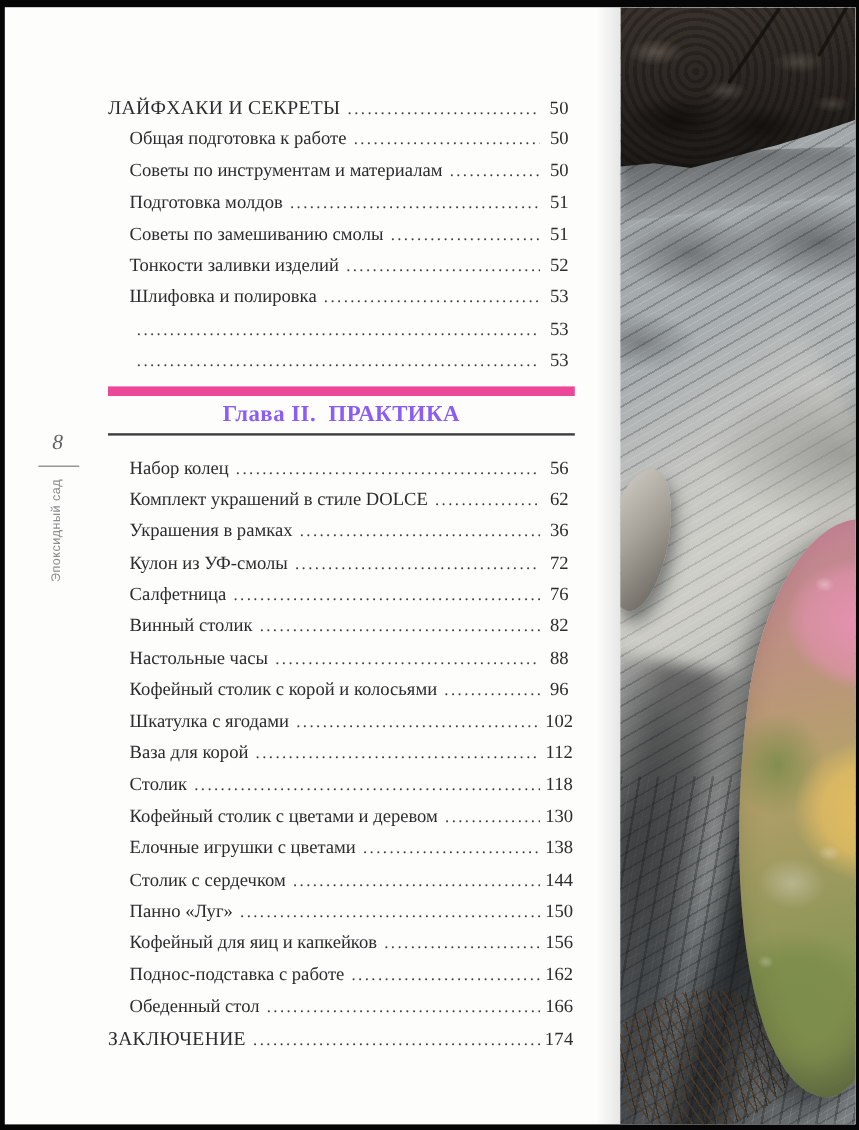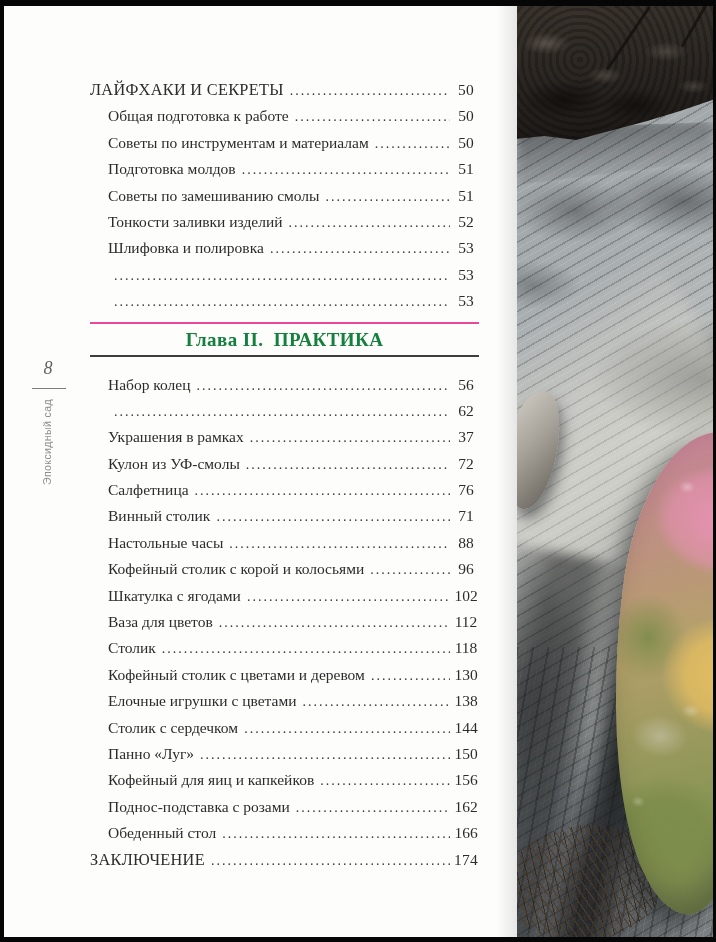--- a/index.html
+++ b/index.html
@@ -20,23 +20,23 @@
   .toc{position:absolute;left:86px;top:71px;width:389px;color:#2c2c2c;}
   .toc-row{display:flex;align-items:baseline;height:26.4px;line-height:26.4px;font-size:15.5px;}
   .toc-row.top{font-size:16.3px;letter-spacing:.3px;}
   .toc-row.sub{padding-left:18px;}
   .toc-row .t{white-space:nowrap;flex:0 0 auto;}
   .leader{flex:1 1 auto;overflow:hidden;white-space:nowrap;margin:0 3px 0 6px;min-width:14px;
     color:#3c3c3c;font-size:14px;}
   .leader::before{content:"..................................................................................................................................";letter-spacing:2px;}
   .toc-row .p{flex:0 0 auto;min-width:26px;text-align:center;font-size:15.5px;}
 
-  .chapter-heading{margin-top:7px;margin-bottom:15px;border-top:2px solid #ec4899;border-bottom:2px solid #3e3e3e;
+  .chapter-heading{margin-top:7px;margin-bottom:15px;border-top:8px solid #ec4899;border-bottom:2px solid #3e3e3e;
     padding:4px 0 3px;text-align:center;font-weight:bold;font-size:19px;line-height:24px;
-    letter-spacing:.4px;color:#15803d;}
+    letter-spacing:.4px;color:#8b5cf6;}
 
   [data-repeat]{display:block;}
 
   
   .gutter{position:absolute;right:196px;top:0;bottom:0;width:20px;
     background:linear-gradient(to right,rgba(0,0,0,0),rgba(60,62,64,.12));}
 
   
   .photo{position:absolute;right:0;top:0;width:196px;height:931px;overflow:hidden;background-color:#9aa0a3;
     background:
@@ -182,60 +182,61 @@
       <div class="chapter-heading">Глава II.&nbsp; ПРАКТИКА</div>
 
       <div data-repeat="toc.practice_items">
 
       <div class="toc-row sub">
             <span class="t">Набор колец</span>
             <span class="leader"></span>
             <span class="p">56</span>
           </div>
           <div class="toc-row sub">
+            <span class="t">Комплект украшений в стиле DOLCE</span>
             <span class="leader"></span>
             <span class="p">62</span>
           </div>
           <div class="toc-row sub">
             <span class="t">Украшения в рамках</span>
             <span class="leader"></span>
-            <span class="p">37</span>
+            <span class="p">36</span>
           </div>
           <div class="toc-row sub">
             <span class="t">Кулон из УФ-смолы</span>
             <span class="leader"></span>
             <span class="p">72</span>
           </div>
           <div class="toc-row sub">
             <span class="t">Салфетница</span>
             <span class="leader"></span>
             <span class="p">76</span>
           </div>
           <div class="toc-row sub">
             <span class="t">Винный столик</span>
             <span class="leader"></span>
-            <span class="p">71</span>
+            <span class="p">82</span>
           </div>
           <div class="toc-row sub">
             <span class="t">Настольные часы</span>
             <span class="leader"></span>
             <span class="p">88</span>
           </div>
           <div class="toc-row sub">
             <span class="t">Кофейный столик с корой и колосьями</span>
             <span class="leader"></span>
             <span class="p">96</span>
           </div>
           <div class="toc-row sub">
             <span class="t">Шкатулка с ягодами</span>
             <span class="leader"></span>
             <span class="p">102</span>
           </div>
           <div class="toc-row sub">
-            <span class="t">Ваза для цветов</span>
+            <span class="t">Ваза для корой</span>
             <span class="leader"></span>
             <span class="p">112</span>
           </div>
           <div class="toc-row sub">
             <span class="t">Столик</span>
             <span class="leader"></span>
             <span class="p">118</span>
           </div>
           <div class="toc-row sub">
             <span class="t">Кофейный столик с цветами и деревом</span>
@@ -256,21 +257,21 @@
             <span class="t">Панно «Луг»</span>
             <span class="leader"></span>
             <span class="p">150</span>
           </div>
           <div class="toc-row sub">
             <span class="t">Кофейный для яиц и капкейков</span>
             <span class="leader"></span>
             <span class="p">156</span>
           </div>
           <div class="toc-row sub">
-            <span class="t">Поднос-подставка с розами</span>
+            <span class="t">Поднос-подставка с работе</span>
             <span class="leader"></span>
             <span class="p">162</span>
           </div>
           <div class="toc-row sub">
             <span class="t">Обеденный стол</span>
             <span class="leader"></span>
             <span class="p">166</span>
           </div>
         </div>
 

